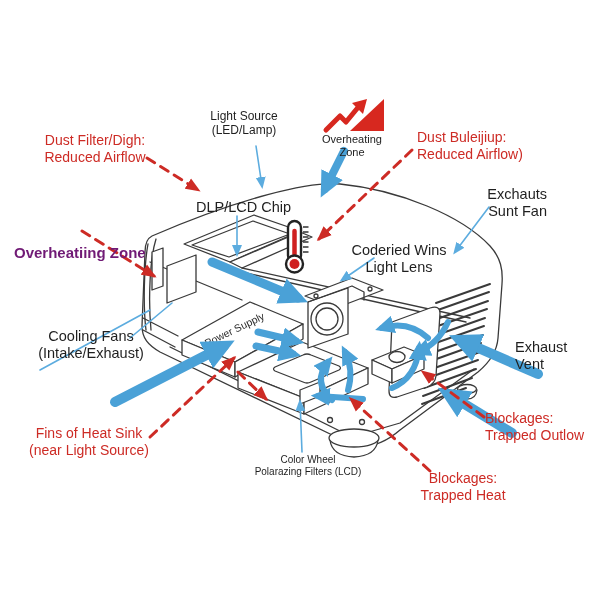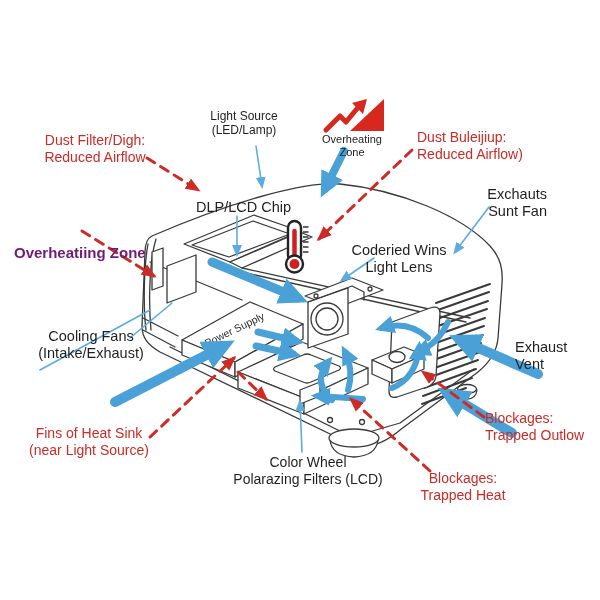--- a/index.html
+++ b/index.html
@@ -20,21 +20,21 @@
   #lbl-dust-left{left:25px;top:132px;width:140px;font-size:14px;}
   #lbl-dust-right{left:417px;top:129px;width:135px;font-size:14px;}
   #lbl-overheat-left{left:14px;top:209px;font-size:15px;font-weight:bold;color:#701a75;margin-top:35px;}
   #lbl-dlp{left:196px;top:199px;}
   #lbl-exhaust-fan{left:467px;top:186px;width:80px;text-align:right;}
   #lbl-light-lens{left:351px;top:242px;width:96px;text-align:center;}
   #lbl-projection{left:152px;top:287px;}
   #lbl-cooling{left:20px;top:328px;width:142px;}
   #lbl-exhaust-vent{left:515px;top:339px;}
   #lbl-fins{left:16px;top:425px;width:146px;font-size:14px;}
-  #lbl-color-wheel{left:230px;top:454px;width:156px;font-size:14px;}
+  #lbl-color-wheel{left:230px;top:454px;width:156px;font-size:10px;}
   #lbl-blk-outflow{left:485px;top:410px;width:110px;font-size:14px;}
   #lbl-blk-heat{left:417px;top:470px;width:92px;font-size:14px;text-align:center;}
 </style>
 </head>
 <body>
 
 <div id="stage">
 
 <svg width="600" height="600" viewBox="0 0 600 600">
   <defs>

